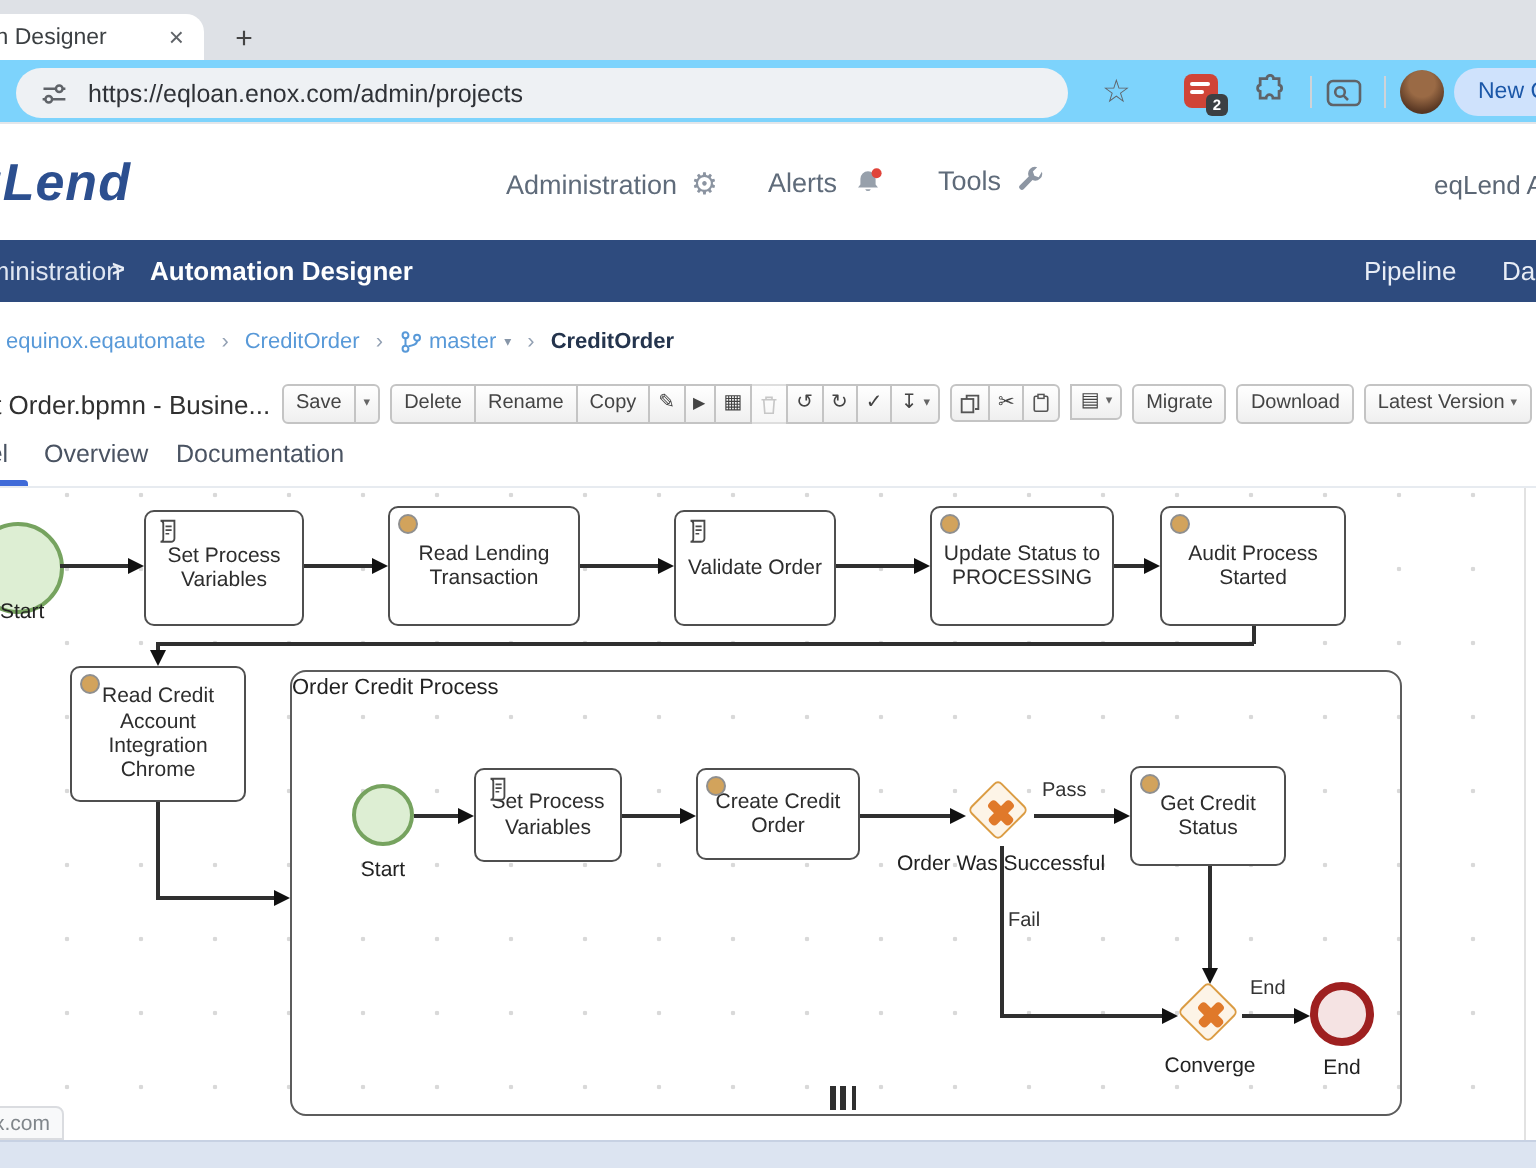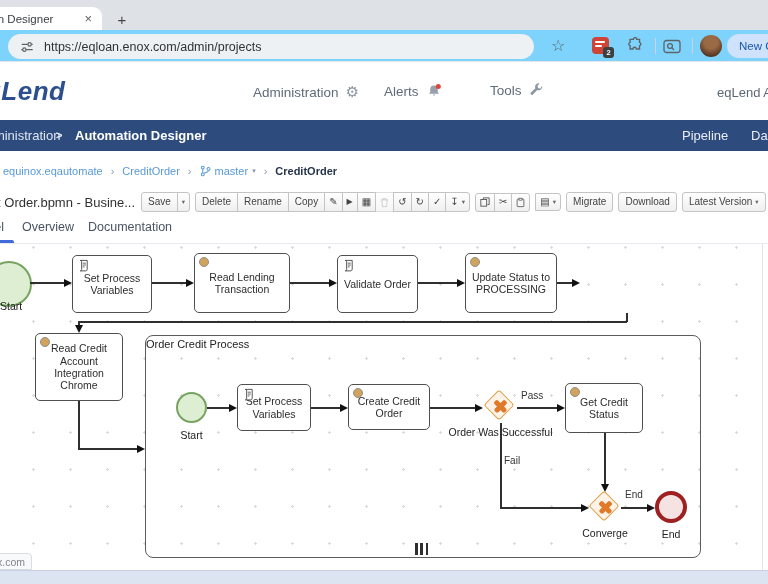--- a/index.html
+++ b/index.html
@@ -39,21 +39,21 @@
   .crumbs{position:absolute;left:0;top:151px;width:768px;height:40px;background:#fff;display:flex;align-items:center;gap:8px;padding-left:3px;font-size:11px;}
   .crumb-link{color:#5899d8;white-space:nowrap;}
   .crumb-sep{color:#92a0b3;font-size:11px;}
   .crumb-file{color:#24344d;font-weight:bold;}
   .bcaret{font-size:7px;color:#8796a8;}
   .branchwrap{display:flex;align-items:center;gap:4px;}
 
   
   .toolbar{position:absolute;left:0;top:191px;width:768px;height:23px;background:#fff;}
   .tb-title{position:absolute;left:-34px;top:4px;font-size:13px;color:#303030;white-space:nowrap;}
-  .tbrow{position:absolute;left:141px;top:1px;display:flex;gap:5px;align-items:center;white-space:nowrap;}
+  .tbrow{position:absolute;left:141px;top:1px;display:flex;gap:5px;align-items:flex-start;white-space:nowrap;}
   .seg{display:flex;}
   .tb{font-size:10px;color:#444;background:linear-gradient(#fff,#efefef);border:1px solid #c4c4c4;padding:4px 6px;line-height:1;display:flex;align-items:center;gap:3px;border-radius:3px;}
   .seg .tb{border-radius:0;margin-left:-1px;}
   .seg .tb:first-child{border-radius:3px 0 0 3px;margin-left:0;}
   .seg .tb:last-child{border-radius:0 3px 3px 0;}
   .tb.ic{padding:3px 4px;min-width:10px;justify-content:center;}
   .caret{font-size:6.5px;color:#666;}
   .dis{opacity:.55;}
 
   
@@ -137,21 +137,21 @@
       <span class="gear">⚙</span>
     </div>
     <div class="menuitem" style="left:384px;">
       <span>Alerts</span>
       <svg width="16" height="16" viewBox="0 0 16 16">
           <path d="M8 2.6a3.8 3.8 0 0 0-3.8 3.8v2.8L3 10.8h10l-1.2-1.6V6.4A3.8 3.8 0 0 0 8 2.6z" fill="#97a0ab"></path>
           <path d="M6.6 11.6a1.5 1.5 0 0 0 2.8 0z" fill="#97a0ab"></path>
           <circle cx="12.3" cy="3.6" r="2.5" fill="#e0443a"></circle>
         </svg>
     </div>
-    <div class="menuitem" style="left:490px;">
+    <div class="menuitem" style="left:469px;">
       <span>Tools</span>
       <svg width="15" height="15" viewBox="0 0 16 16">
           <path d="M13.8 3a3.7 3.7 0 0 1-5 4.5l-4.6 4.7a1.45 1.45 0 0 1-2.1-2l4.7-4.6A3.7 3.7 0 0 1 11.3.6L9 2.9l.8 2.3 2.3.8z" fill="#8d96a3"></path>
         </svg>
     </div>
     <div class="account">eqLend A</div>
   </div>
 
   <div class="navy">
     <span style="left:-22px;color:#dfe6f2;">Administration</span>
@@ -295,20 +295,24 @@
 
     <i class="hl" style="left:418px;top:38px;width:39px;"></i>
       <i class="ah r" style="left:457px;top:34.5px;"></i>
     <div class="task" style="left:465px;top:9px;width:92px;height:60px;">
       <span class="t-ic circle-ic"></span>
       <span>Update Status to PROCESSING</span>
     </div>
 
     <i class="hl" style="left:557px;top:38px;width:15px;"></i>
       <i class="ah r" style="left:572px;top:34.5px;"></i>
+    <div class="task" style="left:580px;top:9px;width:93px;height:60px;">
+      <span class="t-ic circle-ic"></span>
+      <span>Audit Process Started</span>
+    </div>
 
     <i class="vl" style="left:626px;top:69px;height:9px;"></i>
     <i class="hl" style="left:78px;top:77px;width:549px;"></i>
     <i class="vl" style="left:78px;top:77px;height:5px;"></i>
     <i class="ah d" style="left:74.5px;top:81px;"></i>
 
     <div class="task" style="left:35px;top:89px;width:88px;height:68px;">
       <span class="t-ic circle-ic"></span>
       <span>Read Credit Account Integration Chrome</span>
     </div>

